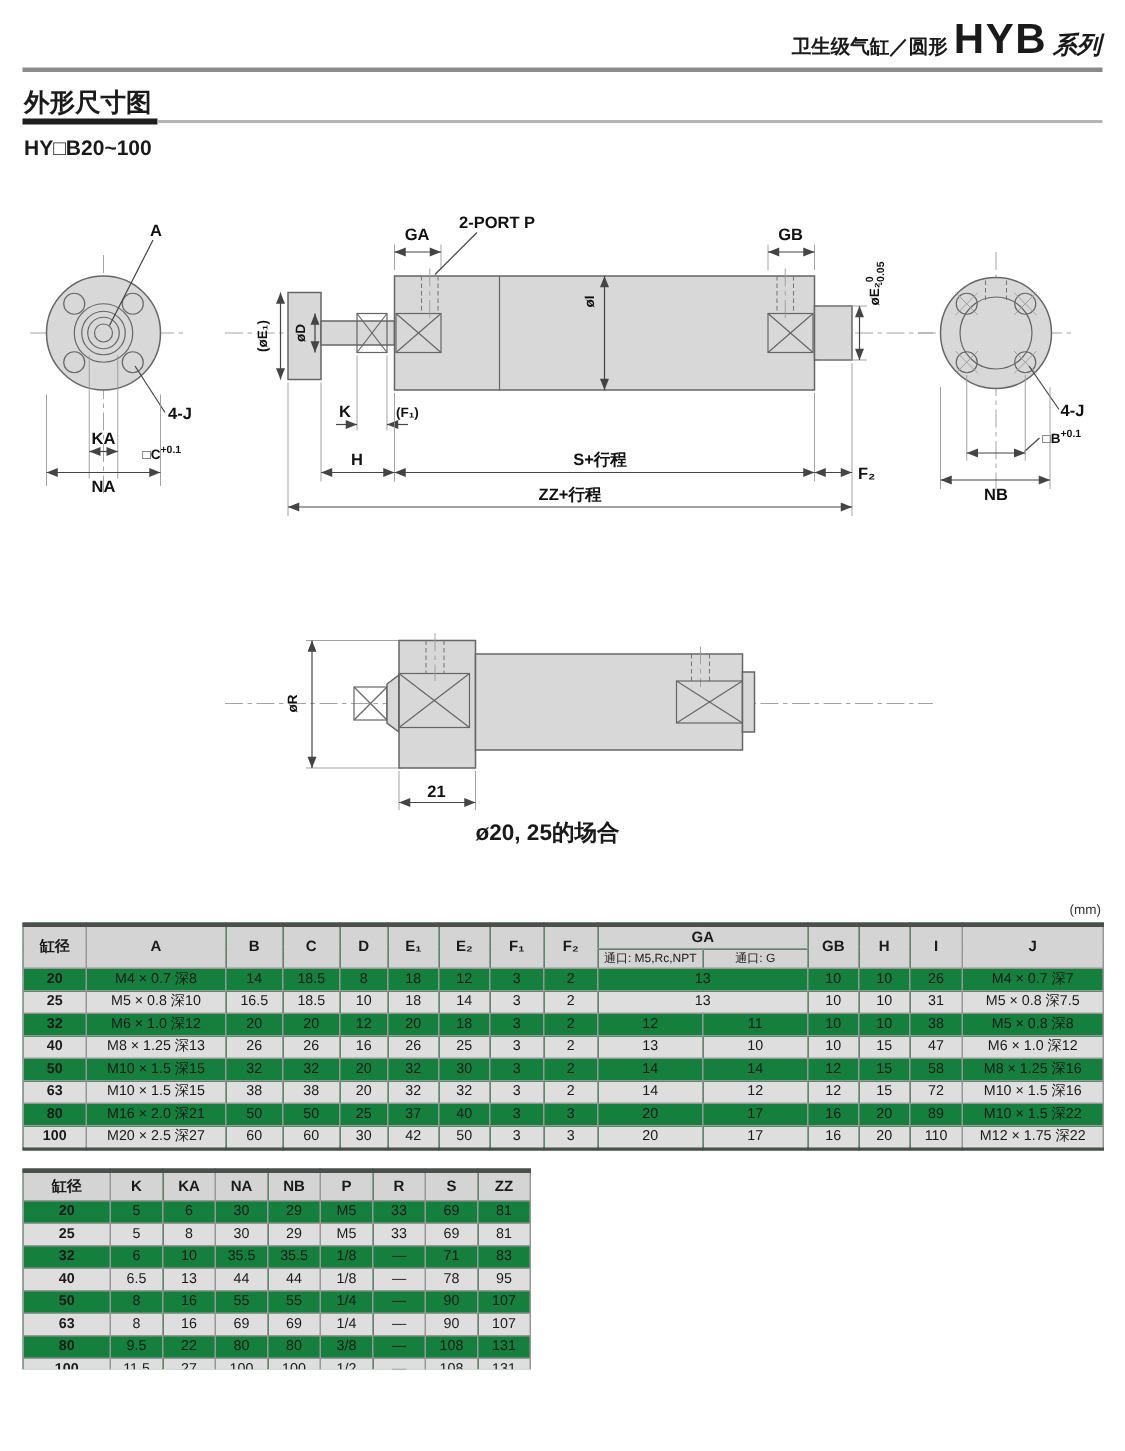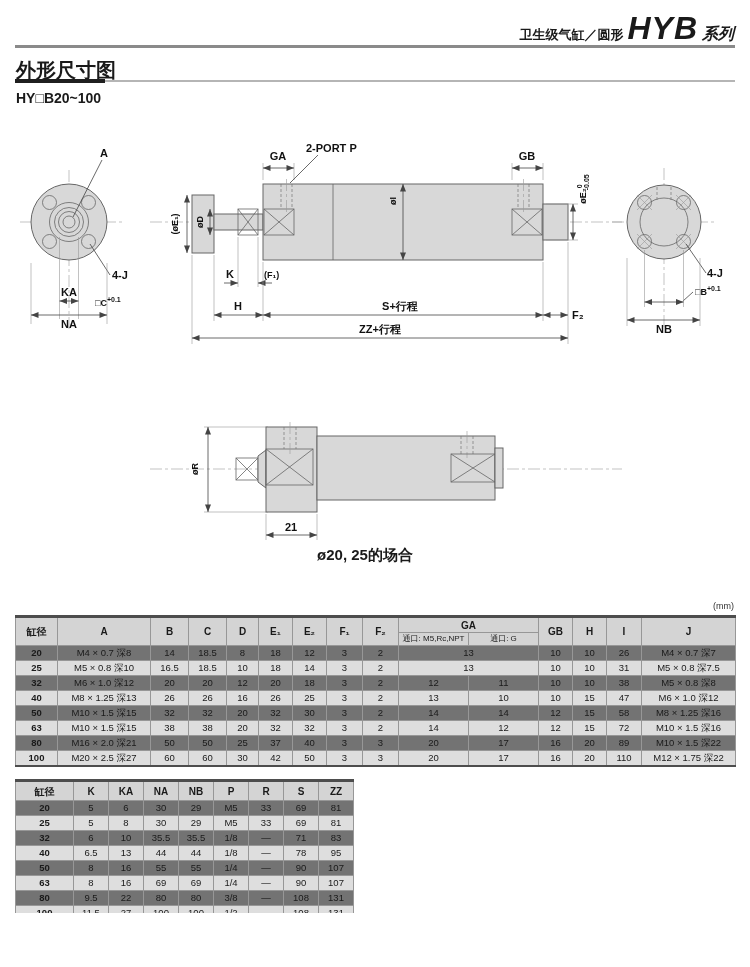--- a/index.html
+++ b/index.html
@@ -1,45 +1,45 @@
 <!DOCTYPE html>
 <html><head>
 <meta charset="utf-8">
 <style>
   html,body{margin:0;padding:0;background:#fff;}
   .page{position:relative;width:750px;height:913px;background:#fff;overflow:hidden;
         font-family:"Liberation Sans","DejaVu Sans",sans-serif;color:#1a1a1a;}
   
   .doc-header{position:absolute;top:10px;right:16px;display:flex;align-items:baseline;gap:4px;white-space:nowrap;}
   .doc-header .cat{font-size:13px;font-weight:bold;}
-  .doc-header .series{font-size:32px;font-weight:bold;font-style:italic;letter-spacing:1px;}
+  .doc-header .series{font-size:28px;font-weight:bold;letter-spacing:1px;}
   .doc-header .suffix{font-size:16px;font-weight:bold;font-style:italic;}
   .header-rule{position:absolute;top:45px;left:15px;width:720px;height:3px;background:#8a8a8a;}
   
-  .section-title{position:absolute;top:57px;left:16px;font-size:20px;font-weight:bold;}
+  .section-title{position:absolute;top:57px;left:16px;font-size:17px;font-weight:bold;}
   .title-rule-black{position:absolute;top:79px;left:15px;width:90px;height:3.5px;background:#1f1f1f;}
   .title-rule-gray{position:absolute;top:80px;left:105px;width:630px;height:2px;background:#b5b5b5;}
   .model{position:absolute;top:90px;left:16px;font-size:14px;font-weight:bold;}
   
   .drawing-main{position:absolute;top:125px;left:0;}
   .drawing-small{position:absolute;top:392px;left:0;}
   .caption{position:absolute;top:546px;left:0;width:730px;text-align:center;font-size:15px;font-weight:bold;}
   .mm-note{position:absolute;top:601px;right:16px;font-size:9px;color:#333;}
   
   .body{fill:#d8d8d8;stroke:#666;stroke-width:1;}
   .thin{stroke:#666;stroke-width:0.8;fill:none;}
   .ext{stroke:#999;stroke-width:0.6;fill:none;}
   .dim{stroke:#444;stroke-width:0.8;fill:none;}
   .cl{stroke:#9a9a9a;stroke-width:0.6;fill:none;stroke-dasharray:12 3 3 3;}
   .dash{stroke:#777;stroke-width:0.7;fill:none;stroke-dasharray:3 2;}
   .lbl{font-family:"Liberation Sans","DejaVu Sans",sans-serif;font-size:11px;font-weight:bold;fill:#111;}
   .lbl9{font-family:"Liberation Sans","DejaVu Sans",sans-serif;font-size:9px;font-weight:bold;fill:#111;}
   .tol{font-size:7px;}
   
-  table{border-collapse:collapse;table-layout:fixed;position:absolute;background:#737373;}
+  table{border-collapse:collapse;table-layout:fixed;position:absolute;background:#15803d;}
   #t1{top:615px;left:15px;width:720px;font-size:9.5px;}
   #t2{top:779px;left:15px;width:338px;font-size:9.5px;}
   th,td{border:1px solid #979797;text-align:center;padding:0 1px;height:14px;line-height:1.1;
         overflow:hidden;white-space:nowrap;}
   thead th{background:#d4d4d4;font-weight:bold;font-size:10px;}
   thead th.sub{font-size:8px;font-weight:normal;height:12px;}
   table{border-top:3px solid #4d4d4d;border-bottom:2px solid #4d4d4d;}
   tbody tr:nth-child(even){background:#dedede;}
   td.bore{font-weight:bold;}
   #t2 thead th{height:18px;}

